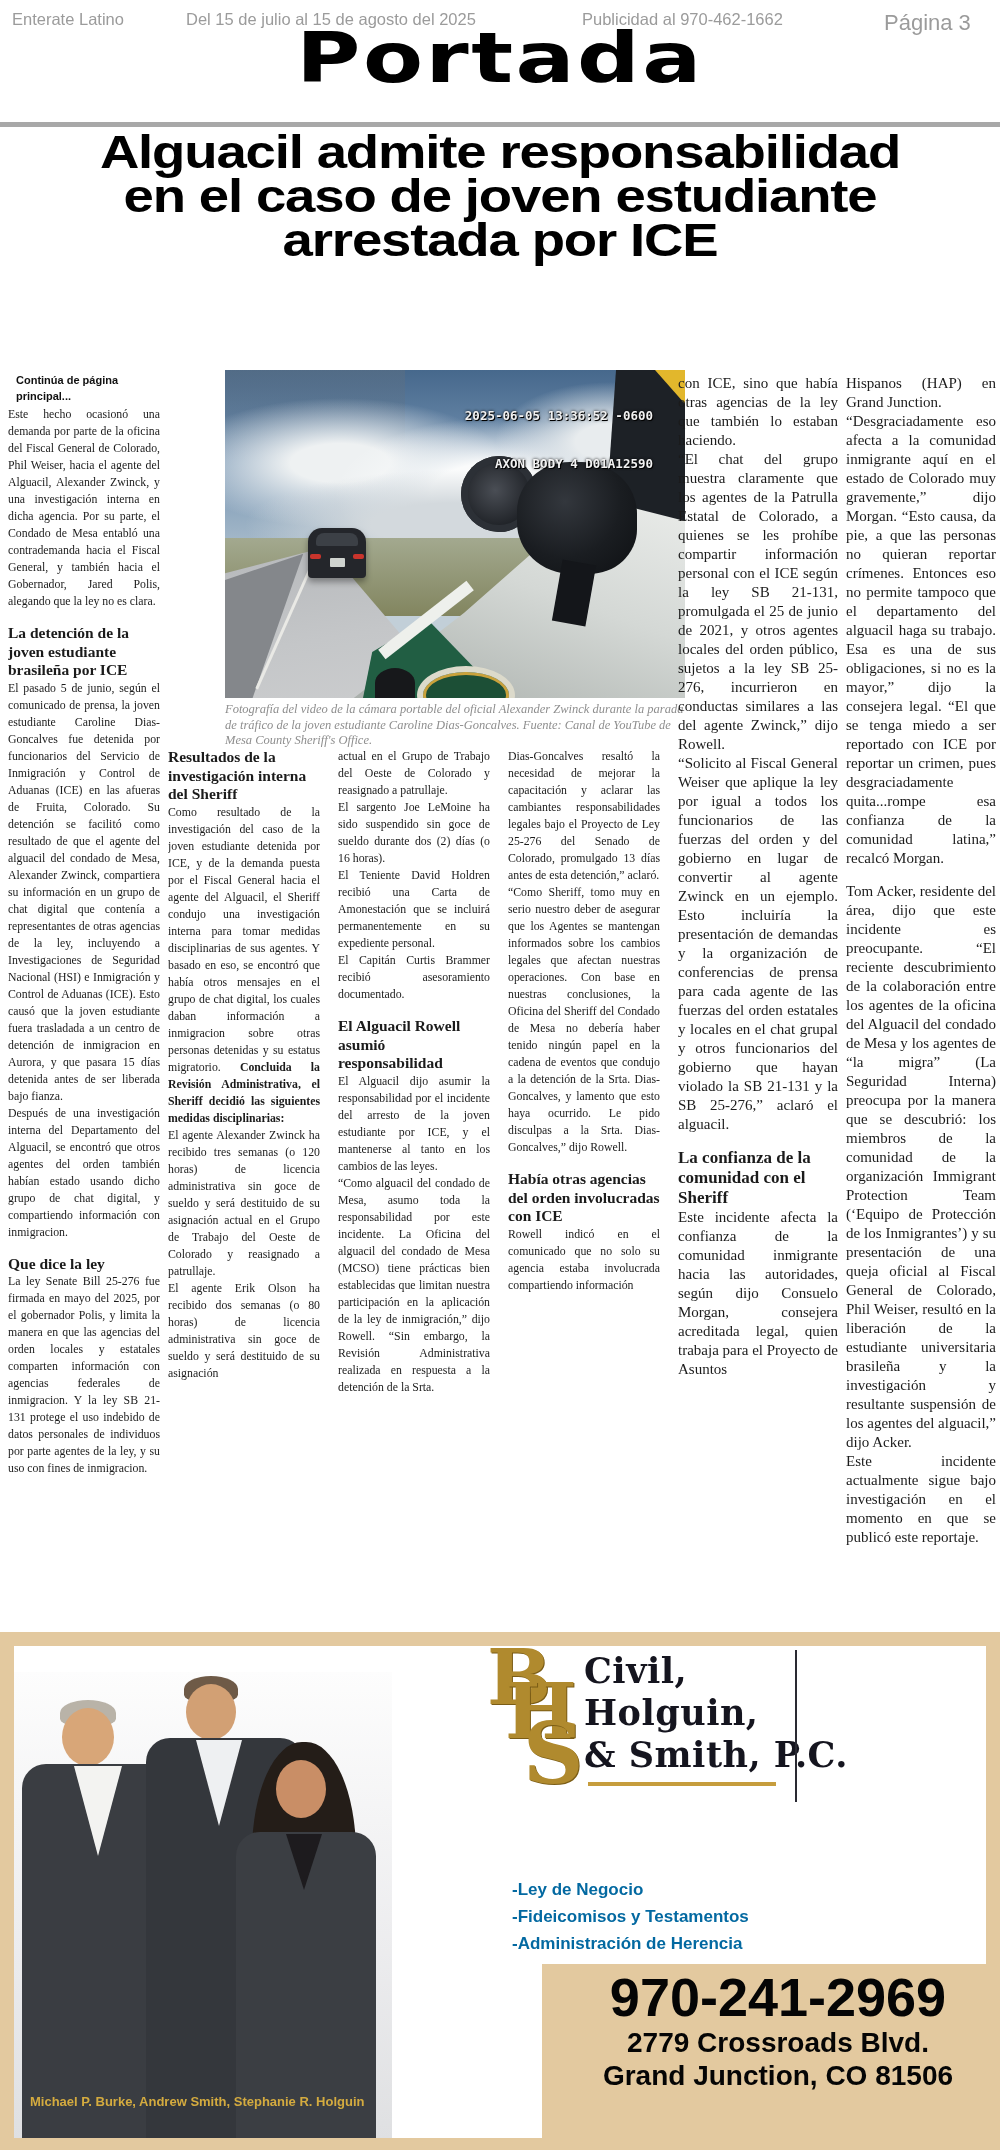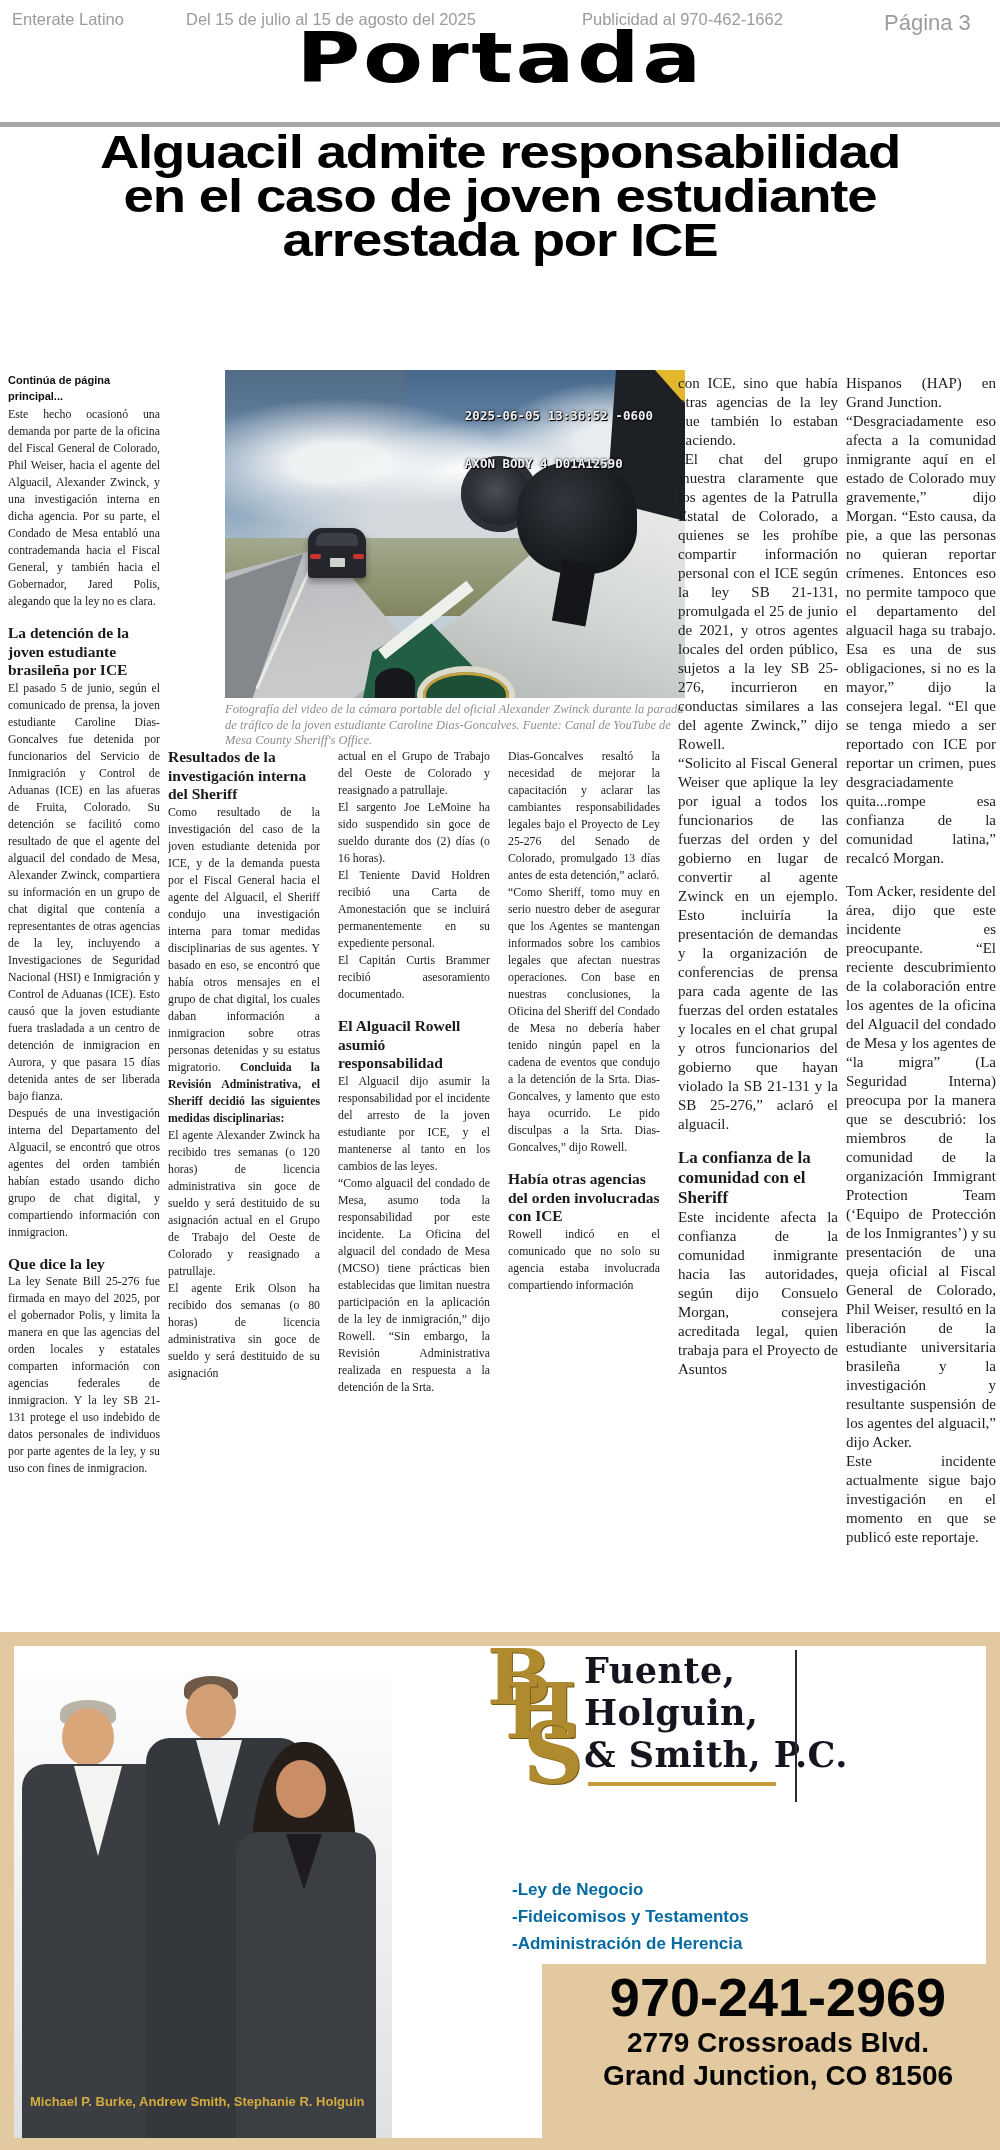--- a/index.html
+++ b/index.html
@@ -24,21 +24,21 @@
   .col2{left:168px;top:748px;width:152px;height:850px;}
   .col3{left:338px;top:748px;width:152px;height:850px;}
   .col4{left:508px;top:748px;width:152px;height:850px;}
   .col5{left:678px;top:374px;width:160px;height:1255px;}
   .col6{left:846px;top:374px;width:150px;height:1255px;}
   .col p{margin:0;text-align:justify;font:11.8px/17px "Liberation Serif",serif;}
   .col5 p,.col6 p{font-size:15px;line-height:19px;}
   .col h3{margin:0;font:bold 15.5px/18.5px "Liberation Serif",serif;text-align:left;}
   .col5 h3,.col6 h3{font-size:17px;line-height:20px;}
   .col .gap{margin-top:14px;}
-  .col p.lead{font:bold 11px/16px "Liberation Sans",sans-serif;color:#111;text-align:left;margin-bottom:2px;}
+  .col p.lead{font:bold 11px/16px "Liberation Sans",sans-serif;color:#111;text-align:left;margin-bottom:2px;margin-left:8px;}
   .col span.b{font-weight:bold;}
 
   
   #photo{position:absolute;left:225px;top:370px;width:460px;height:328px;overflow:hidden;
          background:linear-gradient(#46688c 0%,#7493b2 28%,#a9bccb 55%,#c2cfd8 62%);}
   .cloud{position:absolute;border-radius:50%;}
   #cloud1{left:-50px;top:28px;width:330px;height:130px;background:radial-gradient(closest-side,#eef1f2 30%,rgba(238,241,242,0));}
   #cloud2{left:110px;top:48px;width:320px;height:150px;background:radial-gradient(closest-side,#fafbfb 40%,rgba(250,251,251,0));}
   #cloud3{left:270px;top:12px;width:230px;height:120px;background:radial-gradient(closest-side,#e8ecee 30%,rgba(232,236,238,0));}
   #cloud4{left:20px;top:100px;width:420px;height:110px;background:radial-gradient(closest-side,#d3d9dd 40%,rgba(211,217,221,0));}
@@ -62,21 +62,21 @@
   #stripe{position:absolute;left:145px;top:244px;width:112px;height:12px;background:#eef0ec;transform:rotate(-38deg);}
   #mcso-oval{position:absolute;left:192px;top:296px;width:86px;height:46px;border-radius:50%;
         background:#1c4f36;border:6px solid #dcdacb;box-shadow:inset 0 0 0 3px #caa23c;}
   #tire{position:absolute;left:150px;top:298px;width:40px;height:30px;background:#17181b;border-radius:50% 50% 0 0;}
   #mirror-main{position:absolute;left:292px;top:92px;width:120px;height:112px;border-radius:44% 46% 40% 46%;
         background:radial-gradient(circle at 40% 35%,#33373d 0%,#1a1d21 55%,#0e1013 100%);}
   #mirror-cam{position:absolute;left:236px;top:86px;width:76px;height:76px;border-radius:50%;
         background:radial-gradient(circle at 45% 45%,#4a4e55 0%,#212429 60%,#101214 100%);
         box-shadow:inset 0 0 0 7px #2c3036;}
   #mirror-arm{position:absolute;left:332px;top:192px;width:34px;height:62px;background:#14161a;transform:rotate(10deg);}
-  #cam-overlay{position:absolute;right:32px;top:6px;text-align:left;
+  #cam-overlay{position:absolute;right:32px;top:6px;text-align:right;
         font:bold 12.5px/16px "DejaVu Sans Mono",monospace;color:#f2f2f2;
         text-shadow:1px 1px 0 #000,0 0 3px #000;white-space:pre;}
   #hazard-tri{position:absolute;right:0;top:0;width:0;height:0;
         border-top:34px solid #e2b72c;border-left:30px solid transparent;}
 
   
   #photo-caption{position:absolute;left:225px;top:702px;width:460px;
         font:italic 12.5px/15.5px "Liberation Serif",serif;color:#8e8e8e;}
 
   
@@ -241,21 +241,21 @@
     <div id="woman-hair"></div>
     <div class="head" id="woman-head"></div>
     <div class="body" id="woman-body"></div>
     <div id="woman-shirt"></div>
   </div>
   <div id="team-caption">Michael P. Burke, Andrew Smith, Stephanie R. Holguin</div>
 
   <span class="bhs" id="bhs-b">B</span>
   <span class="bhs" id="bhs-h">H</span>
   <span class="bhs" id="bhs-s">S</span>
-  <div class="firm-line" id="firm1">Fuente,</div>
+  <div class="firm-line" id="firm1">Civil,</div>
   <div class="firm-line" id="firm2">Holguin,</div>
   <div class="firm-line" id="firm3">&amp; Smith, P.C.</div>
   <div id="gold-rule"></div>
   <div id="ad-divider"></div>
 
 
   <ul class="services" id="services-left">
       <li>-Ley de Negocio</li>
       <li>-Fideicomisos y Testamentos</li>
       <li>-Administración de Herencia</li>

